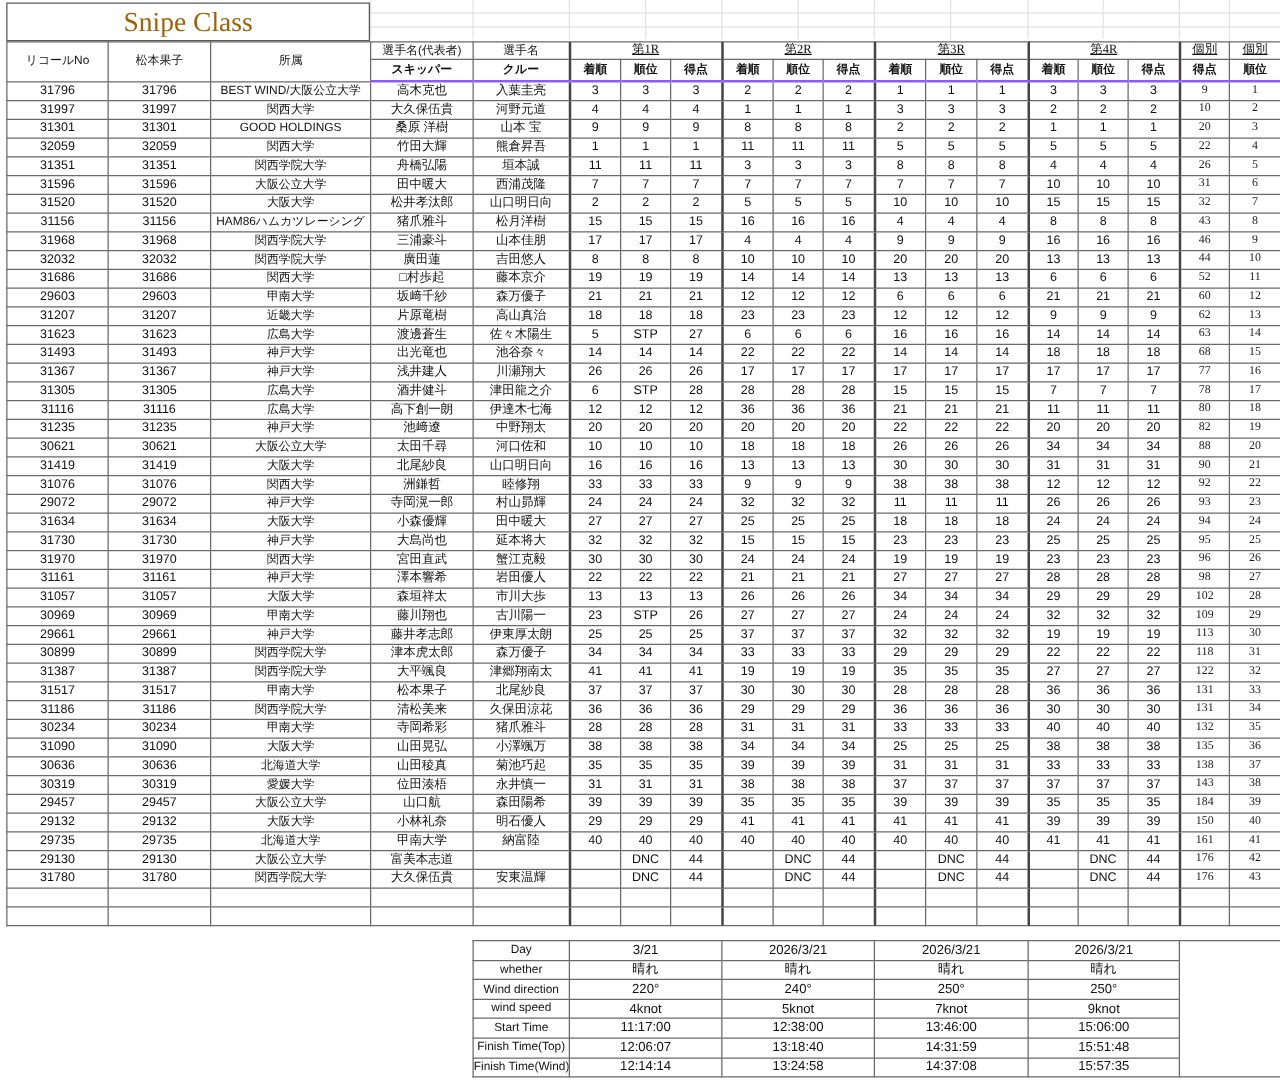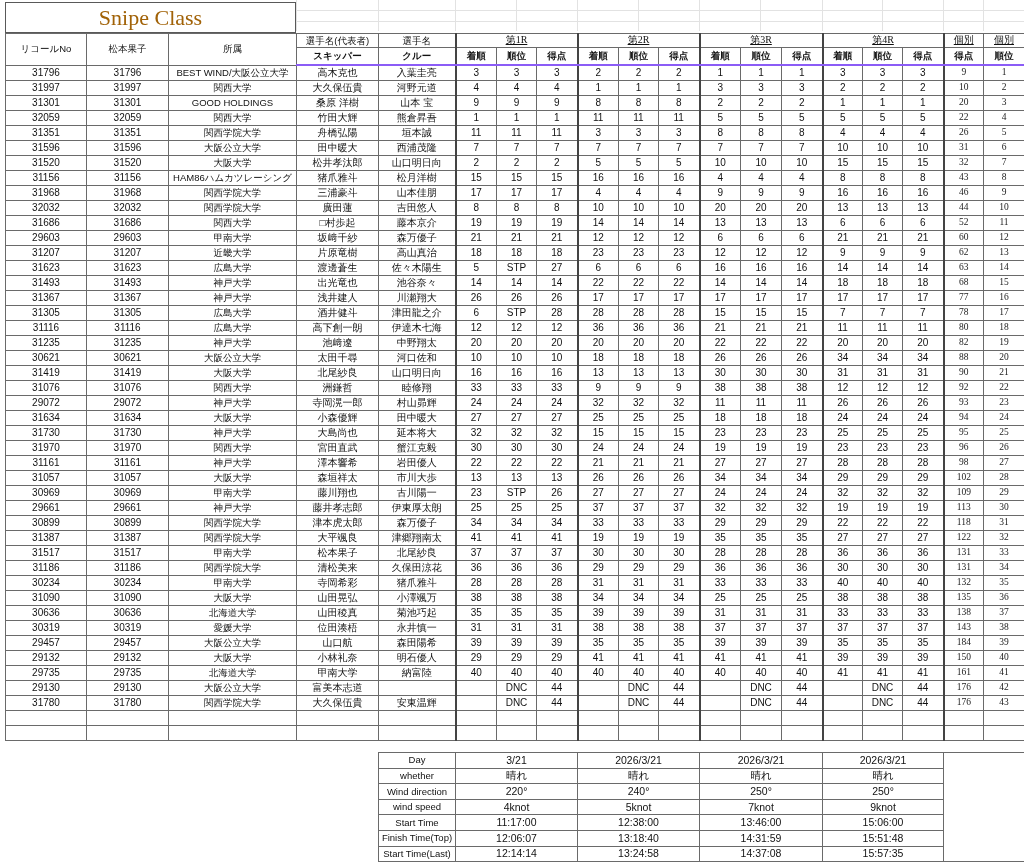--- a/index.html
+++ b/index.html
@@ -1108,20 +1108,20 @@
         <td class="val">15:06:00</td>
       </tr>
       <tr>
         <td class="label">Finish Time(Top)</td>
         <td class="val">12:06:07</td>
         <td class="val">13:18:40</td>
         <td class="val">14:31:59</td>
         <td class="val">15:51:48</td>
       </tr>
       <tr>
-        <td class="label">Start Time(Last)</td>
+        <td class="label">Finish Time(Wind)</td>
         <td class="val">12:14:14</td>
         <td class="val">13:24:58</td>
         <td class="val">14:37:08</td>
         <td class="val">15:57:35</td>
       </tr>
     </tbody>
 </table>
 
 </body></html>

